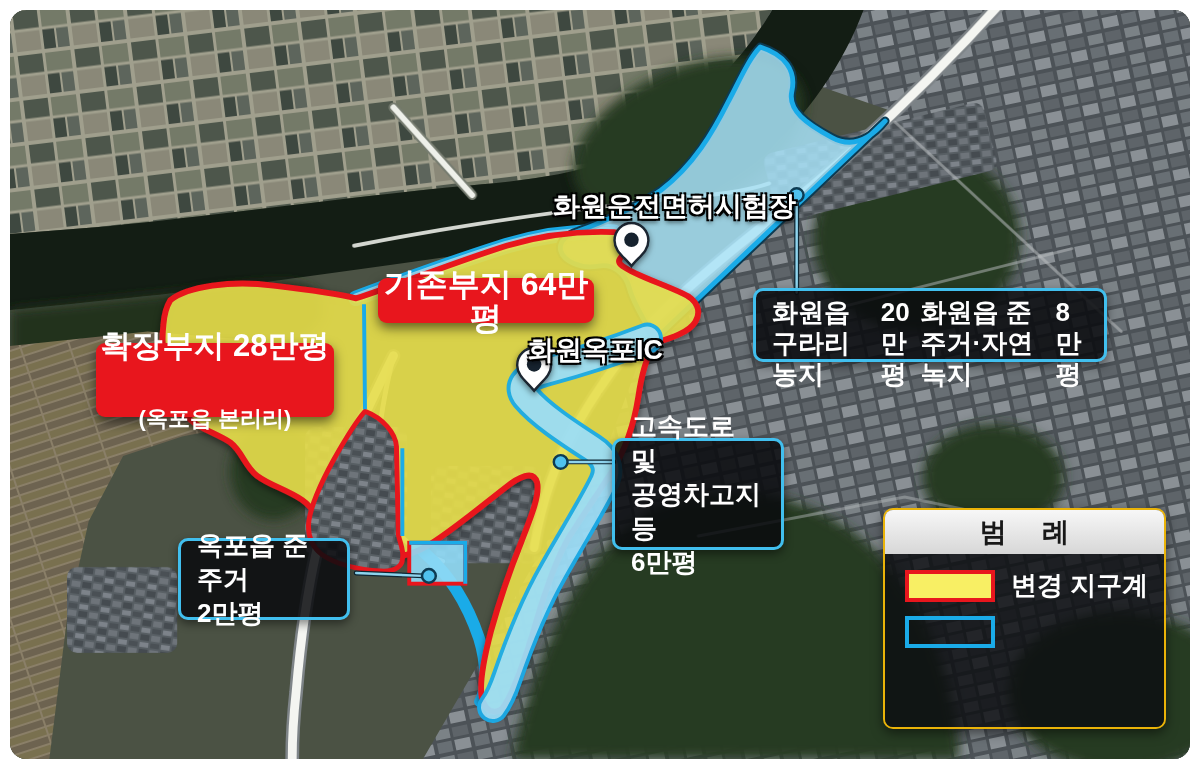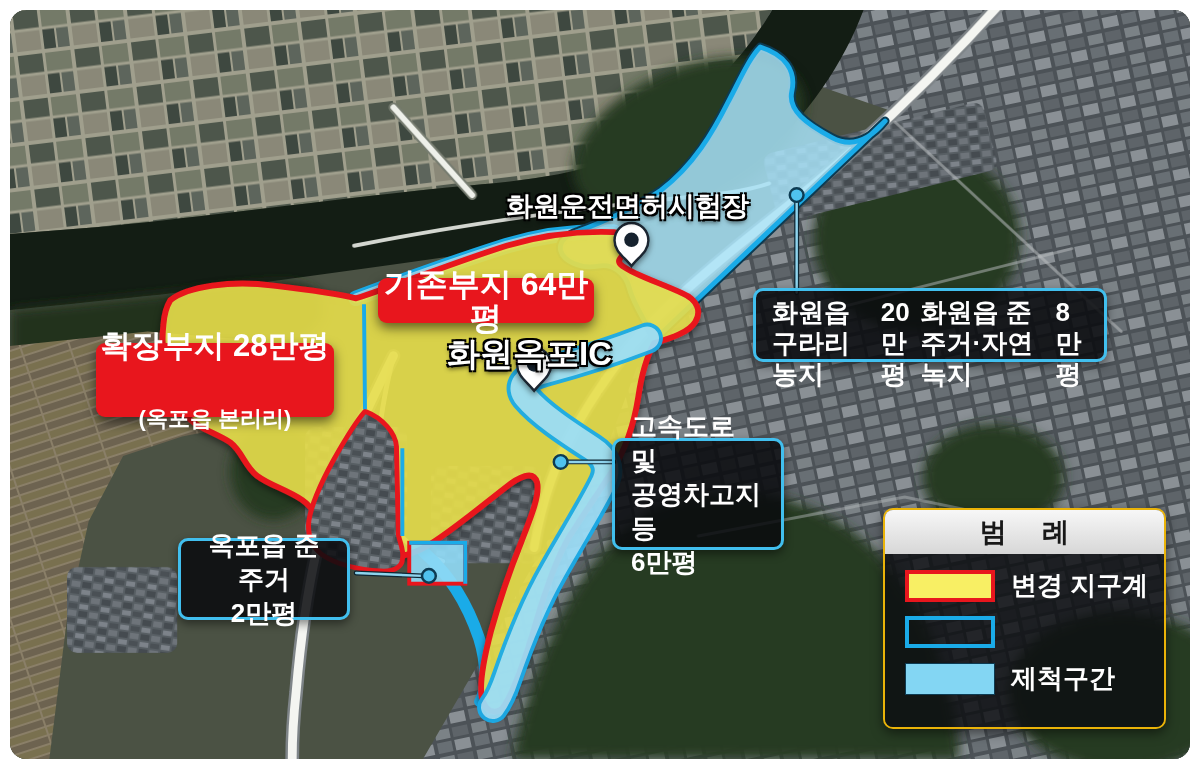--- a/index.html
+++ b/index.html
@@ -3,44 +3,44 @@
 <meta charset="utf-8">
 <style>
   html,body{margin:0;padding:0;background:#ffffff;width:1200px;height:769px;overflow:hidden;
     font-family:"Liberation Sans","DejaVu Sans",sans-serif;}
   .frame{position:absolute;left:0;top:0;width:1200px;height:769px;background:#fff;}
   .map{position:absolute;left:10px;top:10px;width:1180px;height:749px;border-radius:16px;
     overflow:hidden;background:#47503f;}
   .map svg{position:absolute;left:0;top:0;width:100%;height:100%;}
   .ov{position:absolute;}
   
-  .maplabel{color:#fff;font-weight:bold;text-align:left;
+  .maplabel{color:#fff;font-weight:bold;text-align:right;
     text-shadow:-2px -2px 0 #000,2px -2px 0 #000,-2px 2px 0 #000,2px 2px 0 #000,0 3px 5px rgba(0,0,0,.8);}
   .lbl-license{left:496px;top:178px;width:290px;font-size:27px;}
-  .lbl-ic{left:437px;top:322px;width:240px;font-size:33px;}
+  .lbl-ic{left:413px;top:322px;width:240px;font-size:27px;}
   
   .redbox{background:#e8161d;color:#fff;font-weight:bold;text-align:center;border-radius:9px;
     box-shadow:0 5px 12px rgba(0,0,0,.55);}
   .redbox .t1{font-size:31px;line-height:34px;}
   .redbox .t2{font-size:22px;line-height:24px;}
   .rb-existing{left:368px;top:268px;width:216px;height:45px;display:flex;align-items:center;justify-content:center;}
   .rb-existing .t1{font-size:32px;}
   .rb-expansion{left:86px;top:333px;width:238px;height:74px;display:flex;flex-direction:column;
     align-items:center;justify-content:center;gap:44px;}
   
   .callout{background:rgba(9,11,14,.86);border:3px solid #41bfee;border-radius:10px;color:#fff;
     font-weight:bold;box-shadow:0 4px 10px rgba(0,0,0,.45);}
   .co-gurari{left:743px;top:278px;width:354px;height:74px;padding:6px 16px;box-sizing:border-box;
     display:flex;flex-direction:row;justify-content:center;}
   .co-row{display:flex;justify-content:space-between;font-size:26px;line-height:31px;}
   .co-highway{left:602px;top:428px;width:172px;height:112px;padding:8px 16px;box-sizing:border-box;
     display:flex;flex-direction:column;justify-content:center;border-radius:10px;}
   .co-highway .ln{font-size:26px;line-height:34px;}
   .co-okpo{left:168px;top:528px;width:172px;height:82px;padding:6px 16px;box-sizing:border-box;
-    display:flex;flex-direction:column;justify-content:center;text-align:center;}
+    display:flex;flex-direction:column;justify-content:center;}
   .co-okpo .ln{font-size:26px;line-height:34px;}
   
   .legend{left:873px;top:498px;width:279px;height:217px;border:2px solid #eab308;border-radius:10px;
     overflow:hidden;box-shadow:0 4px 12px rgba(0,0,0,.5);}
   .legend-head{height:44px;background:linear-gradient(#f7f7f7,#d7d7d7);display:flex;align-items:center;
     justify-content:center;font-size:27px;font-weight:bold;color:#181818;letter-spacing:14px;text-indent:14px;}
   .legend-body{height:173px;background:rgba(12,14,17,.82);padding:14px 0 0 20px;box-sizing:border-box;}
   .legend-item{display:flex;align-items:center;margin-bottom:13px;}
   .sw{width:90px;height:32px;margin-right:16px;box-sizing:border-box;flex:0 0 auto;}
   .sw-changed{background:#f8ef64;border:4px solid #e8161d;}
@@ -226,21 +226,17 @@
     <div class="ov legend">
       <div class="legend-head">범 례</div>
       <div class="legend-body">
         <div class="legend-item">
           <span class="sw sw-changed"></span>
           <span class="tx">변경 지구계</span>
         </div>
         <div class="legend-item">
           <span class="sw sw-existing"></span>
         </div>
-        <div class="legend-item">
-          <span class="sw sw-excluded"></span>
-          <span class="tx">제척구간</span>
-        </div>
       </div>
     </div>
 
   </div>
 </div>
 
 </body></html>

